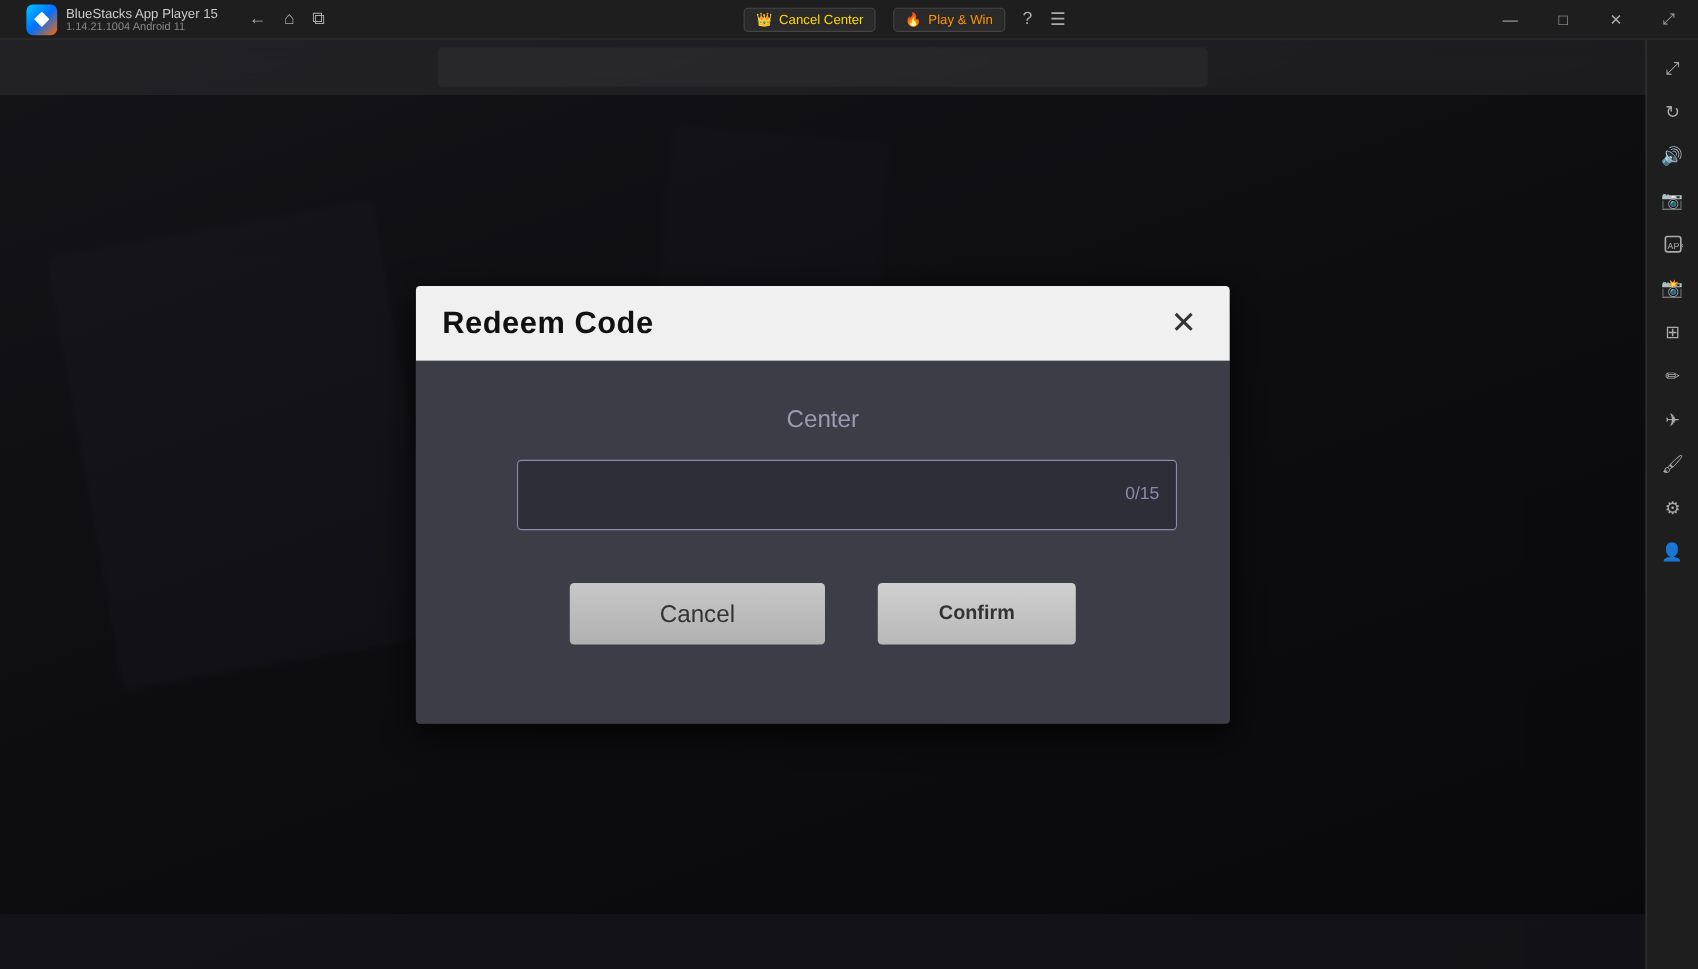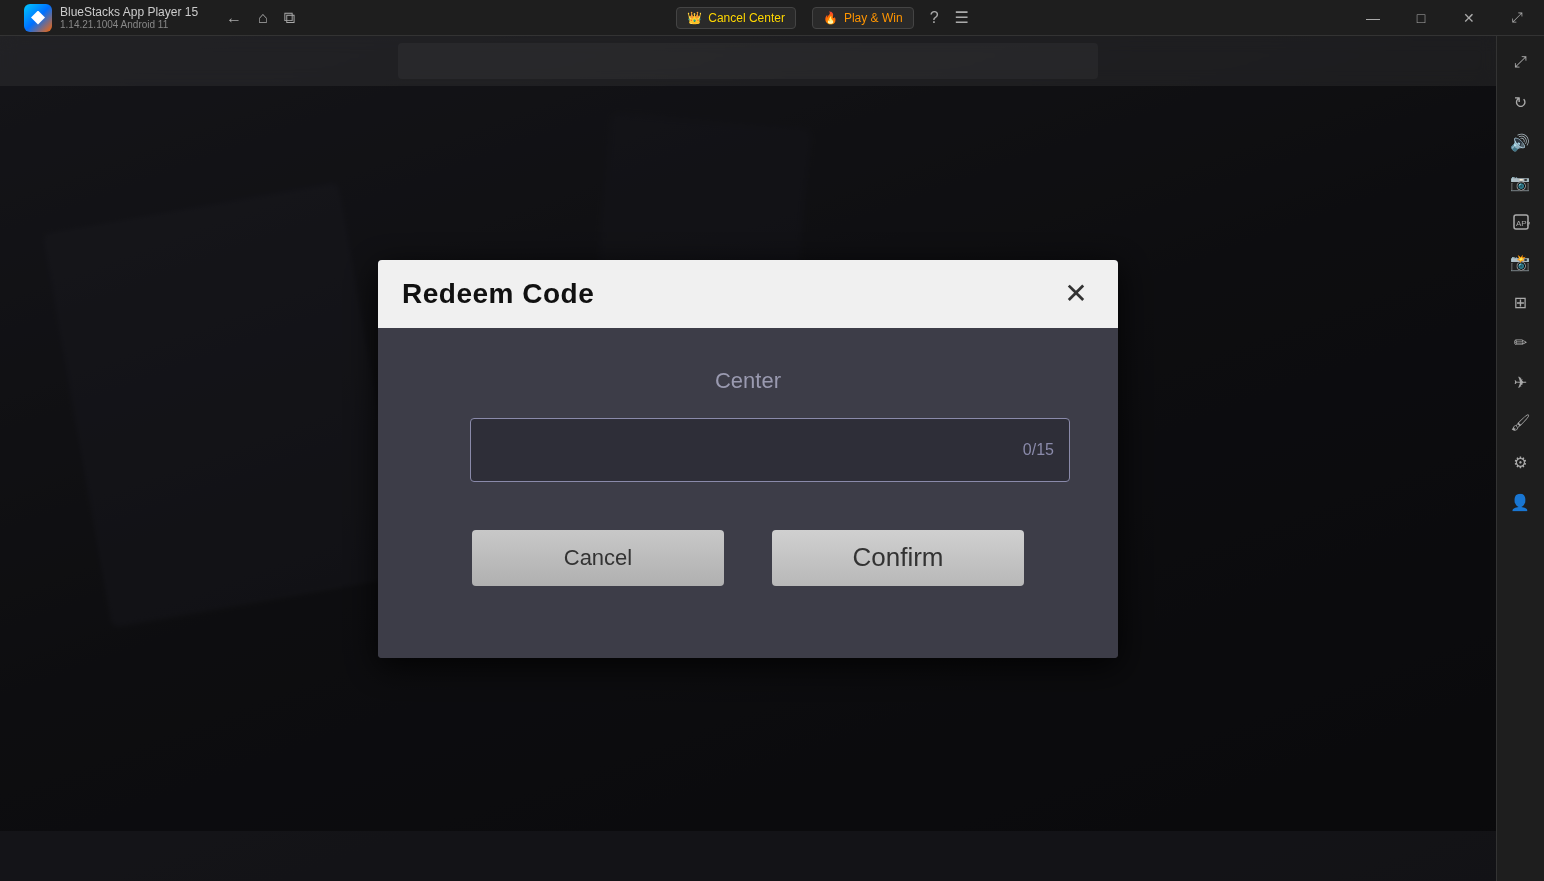--- a/index.html
+++ b/index.html
@@ -264,41 +264,41 @@
 
     .dialog-footer {
       display: flex;
       justify-content: center;
       gap: 48px;
       padding-bottom: 32px;
       background: #3d3d48;
     }
 
     .btn-cancel {
-      width: 252px;
+      width: 232px;
       height: 56px;
       background: linear-gradient(to bottom, #c8c8c8, #b0b0b0);
       border: none;
       border-radius: 4px;
       font-size: 22px;
       color: #333;
       cursor: pointer;
       font-weight: 500;
     }
 
     .btn-confirm {
-      width: 252px;
+      width: 180px;
       height: 56px;
       background: linear-gradient(to bottom, #d0d0d0, #b8b8b8);
       border: none;
       border-radius: 4px;
-      font-size: 26px;
+      font-size: 18px;
       color: #333;
       cursor: pointer;
-      font-weight: 400;
+      font-weight: 700;
     }
 
     
     .bg-topbar {
       position: absolute;
       top: 0;
       left: 0;
       right: 0;
       height: 50px;
       background: rgba(220,220,220,0.15);

